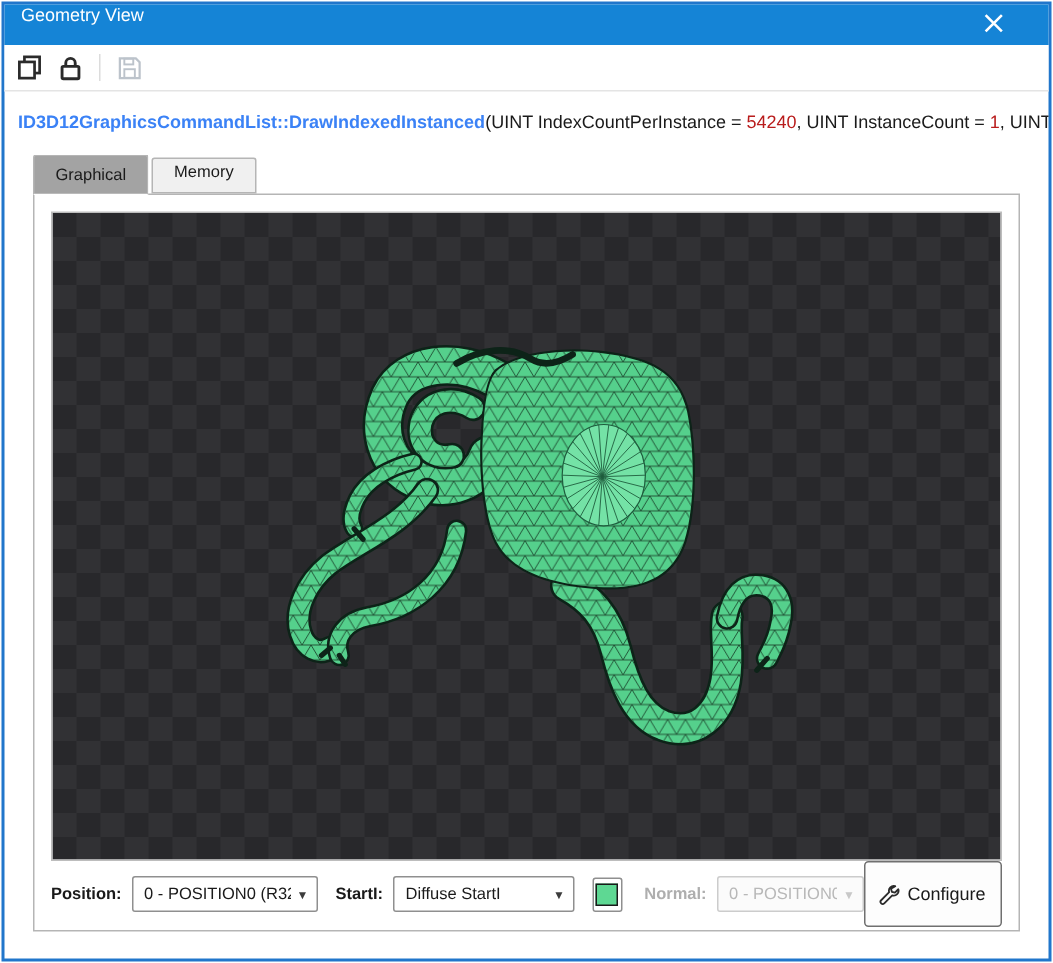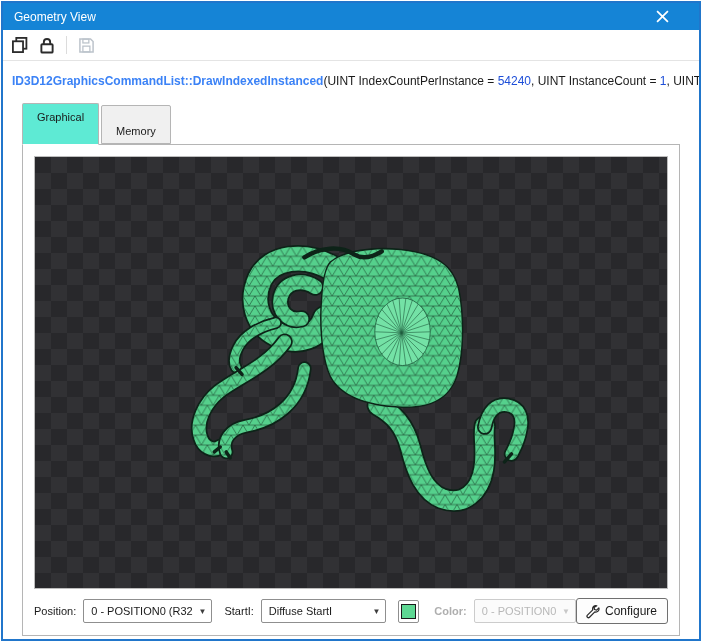--- a/index.html
+++ b/index.html
@@ -1,62 +1,62 @@
 <!DOCTYPE html>
 <html><head>
 <meta charset="utf-8">
 <style>
   * { margin:0; padding:0; box-sizing:border-box; }
   html,body { width:702px; height:642px; background:#fff; font-family:"Liberation Sans", sans-serif; overflow:hidden; }
   .window { position:absolute; inset:1px; border:2px solid #2176cb; background:#fff; }
 
   
-  .titlebar { height:27px; background:#1584d6; display:flex; align-items:center; padding:0 22px 0 11px; }
+  .titlebar { height:27px; background:#1584d6; display:flex; align-items:flex-start; padding:0 22px 0 11px; }
   .titlebar .title { color:#fff; font-size:12px; }
   .close-btn { margin-left:auto; width:30px; height:24px; display:flex; align-items:center; justify-content:center; cursor:pointer; }
   .close-btn svg { width:13px; height:13px; stroke:#fff; stroke-width:1.6; }
 
   
   .toolbar { height:31px; display:flex; align-items:center; padding:0 7px; gap:7px; border-bottom:1px solid #e4e4e4; background:#fff; }
   .tool-ico { width:20px; height:20px; display:flex; align-items:center; justify-content:center; }
   .tool-sep { width:1px; height:18px; background:#dcdcdc; margin:0 2px; }
 
   
   .api-row { padding:13px 10px 10px 9px; font-size:12px; white-space:nowrap; overflow:hidden; color:#1a1a1a; }
   .api-method { font-weight:bold; color:#3b82f6; }
-  .api-num { color:#1d4ed8; }
+  .api-num { color:#b91c1c; }
 
   
   .tabs { display:flex; padding-left:19px; margin-top:5px; position:relative; z-index:2; }
   .tab { font-size:11px; color:#1a1a1a; border:1px solid #b5b5b5; padding:6px 14px 6px 14px; background:#f0f0f0; border-radius:2px 2px 0 0; margin-right:2px; cursor:pointer; }
-  .tab.active { background:#5eead4; border-bottom:1px solid #fff; margin-bottom:-1px; padding-top:7px; }
-  .tab:not(.active) { margin-top:2px; padding-top:19px;text-align:center; }
+  .tab.active { background:#a3a3a3; border-bottom:1px solid #fff; margin-bottom:-1px; padding-top:7px; }
+  .tab:not(.active) { margin-top:2px; padding-top:3px;text-align:center; }
 
   
   .panel { margin:0 19px; border:1px solid #b5b5b5; background:#fff; padding:11px; }
   .canvas { height:433px; border:1px solid #bdbdbd; position:relative; overflow:hidden;
     background:conic-gradient(#313134 90deg, #28282b 90deg 180deg, #313134 180deg 270deg, #28282b 270deg);
     background-size:32px 32px; }
   .canvas svg { position:absolute; inset:0; width:100%; height:100%; display:block; }
 
   
   .controls { display:flex; align-items:center; margin-top:9px; height:26px; font-size:11px; color:#1a1a1a; }
-  .ctl-label { font-weight:normal; margin-right:7px; }
+  .ctl-label { font-weight:bold; margin-right:7px; }
   .dd { height:24px; border:1px solid #8f8f8f; border-radius:2px; background:#fff; display:flex; align-items:center; padding:0 5px 0 7px; overflow:hidden; white-space:nowrap; cursor:pointer; }
   .dd .dd-text { flex:1; overflow:hidden; }
   .dd .arrow { font-size:8px; color:#3c3c3c; margin-left:4px; flex:none; }
   .dd.disabled { border-color:#cccccc; background:#fbfbfb; color:#b8b8b8; cursor:default; }
   .dd.disabled .arrow { color:#c8c8c8; }
   .dd-position { width:142px; margin-right:12px; }
   .dd-color { width:138px; margin-right:12px; }
   .dd-normal { width:112px; }
   .label-disabled { font-weight:bold; color:#aeaeae; margin-right:7px; }
   .swatch-btn { width:23px; height:23px; border:1px solid #8f8f8f; border-radius:2px; background:#fff; display:flex; align-items:center; justify-content:center; margin-right:15px; cursor:pointer; }
   .swatch-inner { width:15px; height:15px; border:1px solid #1a1a1a; }
-  .configure-btn { margin-left:auto; height:26px; border:1px solid #707070; border-radius:3px; background:#fdfdfd; display:flex; align-items:center; gap:5px; padding:0 10px 0 8px; font-size:12px; color:#1a1a1a; cursor:pointer; }
+  .configure-btn { margin-left:auto; height:44px; border:1px solid #707070; border-radius:3px; background:#fdfdfd; display:flex; align-items:center; gap:5px; padding:0 10px 0 8px; font-size:12px; color:#1a1a1a; cursor:pointer; }
 </style>
 </head>
 <body>
 
 <div class="window">
 
   <div class="titlebar" style="background: rgb(21, 132, 214);">
     <span class="title">Geometry View</span>
     <div class="close-btn">
       <svg viewBox="0 0 12 12" fill="none">
@@ -172,21 +172,21 @@
         <span class="arrow">▼</span>
       </div>
       <span class="ctl-label">StartI:</span>
       <div class="dd dd-color">
         <span class="dd-text">Diffuse StartI</span>
         <span class="arrow">▼</span>
       </div>
       <div class="swatch-btn">
         <div class="swatch-inner" style="background: rgb(94, 216, 147);"></div>
       </div>
-      <span class="label-disabled">Color:</span>
+      <span class="label-disabled">Normal:</span>
       <div class="dd dd-normal disabled">
         <span class="dd-text">0 - POSITION0 (R32</span>
         <span class="arrow">▼</span>
       </div>
       <div class="configure-btn">
         <svg width="15" height="15" viewBox="0 0 16 16">
           <path d="M12.6 1.9 a3.4 3.4 0 0 0-4.3 4.3 L2.6 11.9 a1.55 1.55 0 0 0 2.2 2.2 L10.5 8.4 a3.4 3.4 0 0 0 4.3-4.3 L12.4 6.5 10.2 5.9 9.6 3.7 Z" fill="none" stroke="#2b2b2b" stroke-width="1.3" stroke-linejoin="round"></path>
         </svg>
         <span>Configure</span>
       </div>

